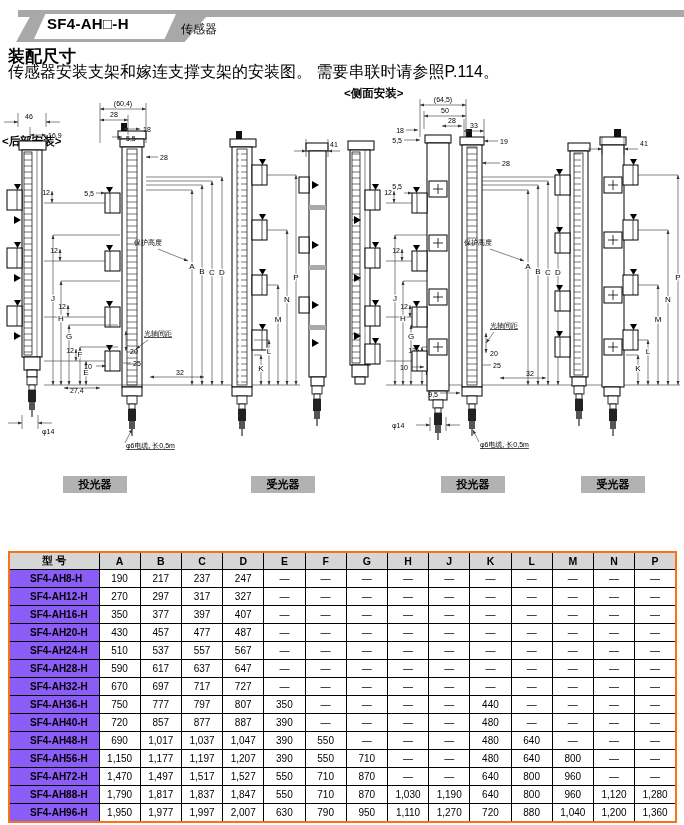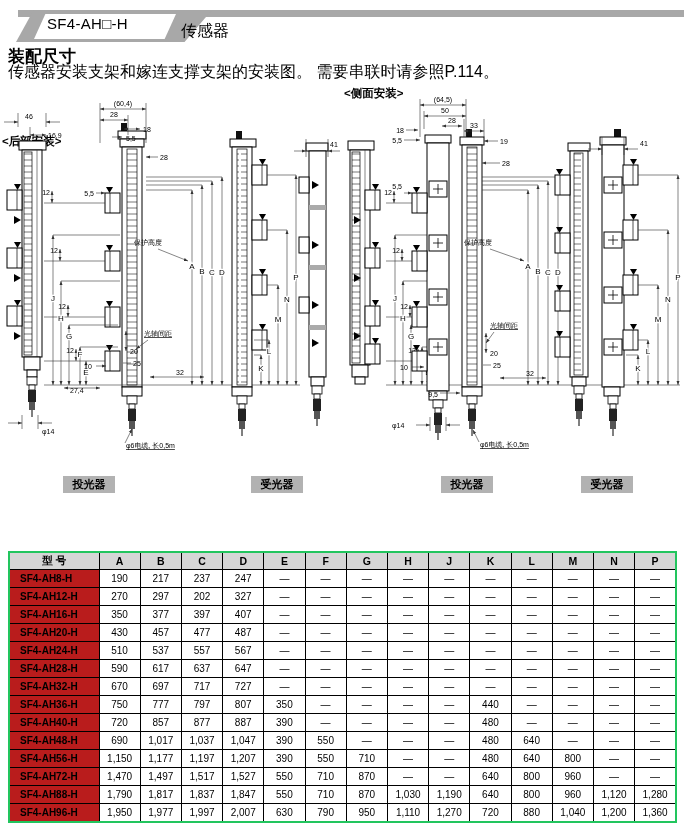--- a/index.html
+++ b/index.html
@@ -3,47 +3,47 @@
 <meta charset="utf-8">
 <style>
   html,body{margin:0;padding:0;background:#fff;}
   #page{position:relative;width:684px;height:825px;background:#fff;overflow:hidden;
         font-family:"Liberation Sans","DejaVu Sans",sans-serif;color:#000;}
   .band{position:absolute;left:18px;top:10px;width:666px;height:7px;background:#a8a8a8;}
   .tab{position:absolute;left:16px;top:10px;width:196px;height:32px;background:#a8a8a8;
        clip-path:polygon(9% 0,100% 0,86% 100%,0 100%);}
   .tabwhite{position:absolute;left:34px;top:14px;width:142px;height:25px;background:#fff;
        clip-path:polygon(8% 0,100% 0,92% 100%,0 100%);}
-  .model-title{position:absolute;left:47px;top:15px;font-size:15px;font-weight:normal;letter-spacing:.3px;}
-  .subtitle{position:absolute;left:181px;top:21px;font-size:16px;}
+  .model-title{position:absolute;left:47px;top:15px;font-size:15px;font-weight:bold;letter-spacing:.3px;}
+  .subtitle{position:absolute;left:181px;top:21px;font-size:12px;}
   .sec-title{position:absolute;left:8px;top:45px;font-size:17px;font-weight:bold;}
   .desc{position:absolute;left:8px;top:62px;font-size:16px;}
   .diag-head{position:absolute;top:86px;font-size:11.5px;font-weight:bold;}
   .panel-svg{position:absolute;top:85px;width:342px;height:400px;}
-  .unitbox{position:absolute;top:476px;width:52px;height:17px;background:#b2b2b2;
+  .unitbox{position:absolute;top:476px;width:64px;height:17px;background:#b2b2b2;
            font-size:11px;font-weight:bold;text-align:center;line-height:17px;}
   
   svg .b{fill:#fff;stroke:#000;stroke-width:1;}
   svg .lad{fill:url(#lad);stroke:#000;stroke-width:.7;}
   svg .d{stroke:#333;stroke-width:.6;fill:none;}
   svg .da{stroke:#333;stroke-width:.6;fill:none;marker-end:url(#ar);}
   svg .dab{stroke:#333;stroke-width:.6;fill:none;marker-start:url(#arS);marker-end:url(#ar);}
   svg text{font-family:"Liberation Sans","DejaVu Sans",sans-serif;font-size:7px;fill:#000;}
   svg text.m{text-anchor:middle;}
   svg text.e{text-anchor:end;}
   svg text.L{font-size:8px;text-anchor:middle;paint-order:stroke;stroke:#fff;stroke-width:2.5px;}
   svg text.u{text-decoration:underline;}
   
   #dim-table{position:absolute;left:8px;top:551px;width:669px;height:272px;
              border-collapse:collapse;table-layout:fixed;}
   #dim-table th,#dim-table td{border:1px solid #000;padding:0 2px;font-size:10px;
              text-align:center;white-space:nowrap;overflow:hidden;}
   #dim-table th{background:#d6d6d6;font-weight:bold;font-size:10.5px;height:16px;}
-  #dim-table td.model{background:#b91c1c;font-weight:bold;text-align:left;padding-left:10px;font-size:10px;}
-  #dim-table{border:2px solid #22c55e;}
+  #dim-table td.model{background:#8b5cf6;font-weight:bold;text-align:left;padding-left:20px;font-size:10px;}
+  #dim-table{border:2px solid #f97316;}
 </style>
 </head>
 <body>
 
 <div id="page">
 
   <div class="band"></div>
   <div class="tab"></div>
   <div class="tabwhite"></div>
   <div class="model-title">SF4-AH□-H</div>
@@ -507,21 +507,21 @@
           <td>—</td>
           <td>—</td>
           <td>—</td>
           <td>—</td>
           <td>—</td>
         </tr>
         <tr>
           <td class="model">SF4-AH12-H</td>
           <td>270</td>
           <td>297</td>
-          <td>202</td>
+          <td>317</td>
           <td>327</td>
           <td>—</td>
           <td>—</td>
           <td>—</td>
           <td>—</td>
           <td>—</td>
           <td>—</td>
           <td>—</td>
           <td>—</td>
           <td>—</td>

